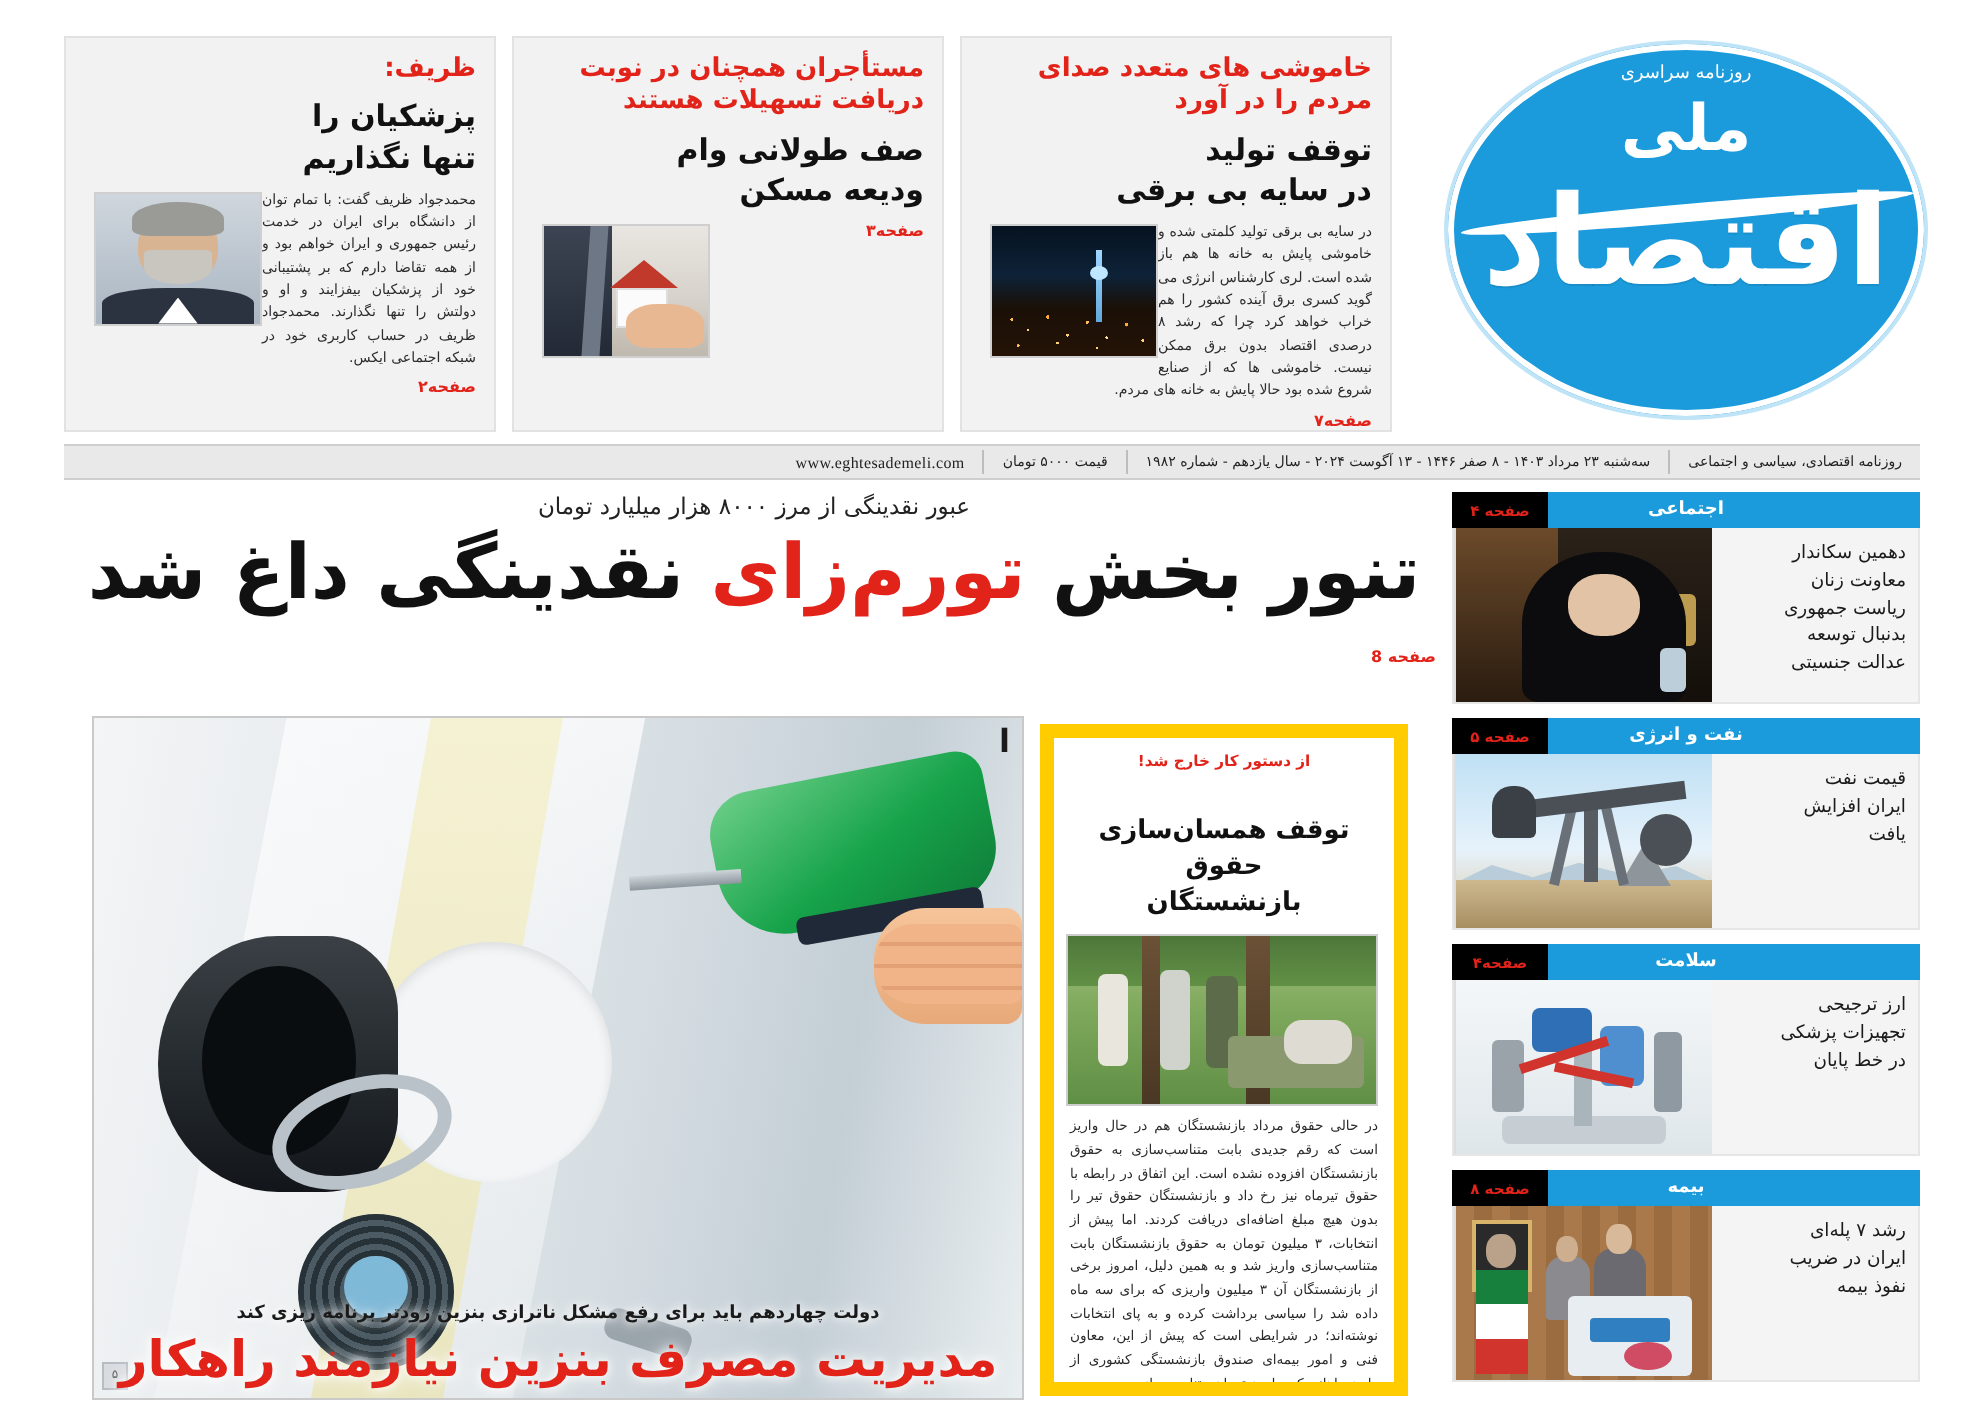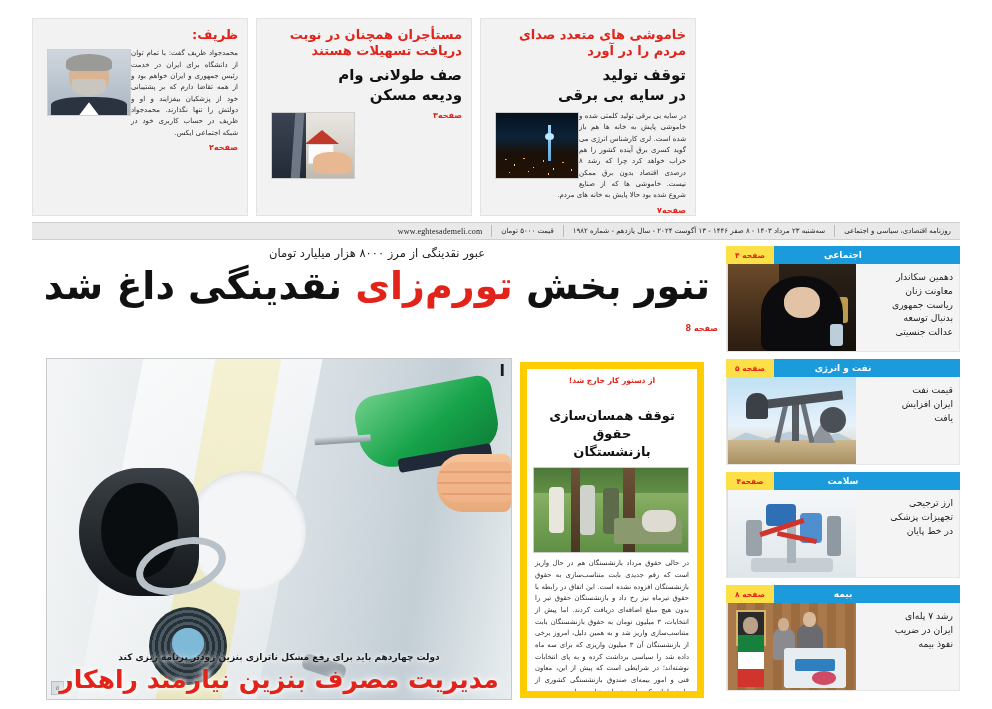--- a/index.html
+++ b/index.html
@@ -173,21 +173,21 @@
   .mphoto .bench{position:absolute;right:4%;bottom:10%;width:44%;height:26px;background:#8a9a6e;border-radius:3px;}
   .mphoto .p4{position:absolute;right:8%;bottom:24%;width:34px;height:22px;background:#dedcd2;border-radius:9px;}
   .midcol .mbody{font-size:6.8px;line-height:1.72;text-align:justify;color:#2b2b2b;letter-spacing:-.1px;}
 
   
   .sidebar{position:absolute;left:726px;top:246px;width:234px;}
   .sb-sec{margin-bottom:7px;}
   .sb-head{position:relative;height:18px;background:#1b9bdc;display:flex;align-items:center;}
   .sb-title{flex:1;text-align:center;color:#fff;font-size:9px;font-weight:bold;letter-spacing:-.2px;}
   .sb-badge{
-    position:absolute;left:0;top:0;height:18px;min-width:48px;background:#fde047;
+    position:absolute;left:0;top:0;height:18px;min-width:48px;background:#000000;
     color:#e2231a;font-size:7.5px;font-weight:bold;display:flex;align-items:center;justify-content:center;
   }
   .sb-body{display:flex;height:88px;background:#f4f4f4;border:1px solid #e6e6e6;border-top:none;box-sizing:border-box;}
   .sb-text{flex:1;padding:6px 6px 4px 4px;font-size:9.2px;font-weight:normal;line-height:1.5;text-align:right;letter-spacing:-.3px;color:#1a1a1a;}
   .sb-photo{width:128px;height:100%;position:relative;overflow:hidden;border-left:1px solid #ddd;}
   
   .sp1{background:linear-gradient(#2b2219,#140f0a);}
   .sp1 .bg{position:absolute;left:0;top:0;width:40%;height:100%;background:linear-gradient(#6b4a2a,#2a1c10);}
   .sp1 .lamp{position:absolute;right:6%;top:38%;width:14px;height:26px;background:#d8b35a;border-radius:3px;opacity:.85;}
   .sp1 .chador{position:absolute;left:26%;top:14%;width:64%;height:86%;background:#0c0c0e;border-radius:48% 48% 10% 10%;}
@@ -253,32 +253,40 @@
         <div class="suit"></div>
         <div class="roof"></div>
         <div class="wall"></div>
         <div class="hand"></div>
       </div>
       <div class="pageref">صفحه۳</div>
     </div>
 
     <div class="teaser">
       <div class="kicker">ظریف:</div>
+      <div class="head">پزشکیان را<br>تنها نگذاریم</div>
       <div class="photo ph-portrait">
         <div class="face"></div>
         <div class="hair"></div>
         <div class="beard"></div>
         <div class="suit2"></div>
         <div class="shirt"></div>
       </div>
       <div class="body">محمدجواد ظریف گفت: با تمام توان از دانشگاه برای ایران در خدمت رئیس جمهوری و ایران خواهم بود و از همه تقاضا دارم که بر پشتیبانی خود از پزشکیان بیفزایند و او و دولتش را تنها نگذارند. محمدجواد ظریف در حساب کاربری خود در شبکه اجتماعی ایکس.</div>
       <div class="pageref">صفحه۲</div>
     </div>
   </div>
 
+  <div class="masthead">
+    <div class="logo-ellipse"></div>
+    <div class="logo-word logo-tag">روزنامه سراسری</div>
+    <div class="logo-word logo-sub">ملی</div>
+    <div class="logo-swoosh"></div>
+    <div class="logo-word logo-main">اقتصاد</div>
+  </div>
 
   <div class="infobar">
     <div class="cell">روزنامه اقتصادی، سیاسی و اجتماعی</div>
     <div class="sep"></div>
     <div class="cell">سه‌شنبه ۲۳ مرداد ۱۴۰۳ - ۸ صفر ۱۴۴۶ - ۱۳ آگوست ۲۰۲۴ - سال یازدهم - شماره ۱۹۸۲</div>
     <div class="sep"></div>
     <div class="cell">قیمت ۵۰۰۰ تومان</div>
     <div class="sep"></div>
     <div class="cell site">www.eghtesademeli.com</div>
     <div class="spacer"></div>

